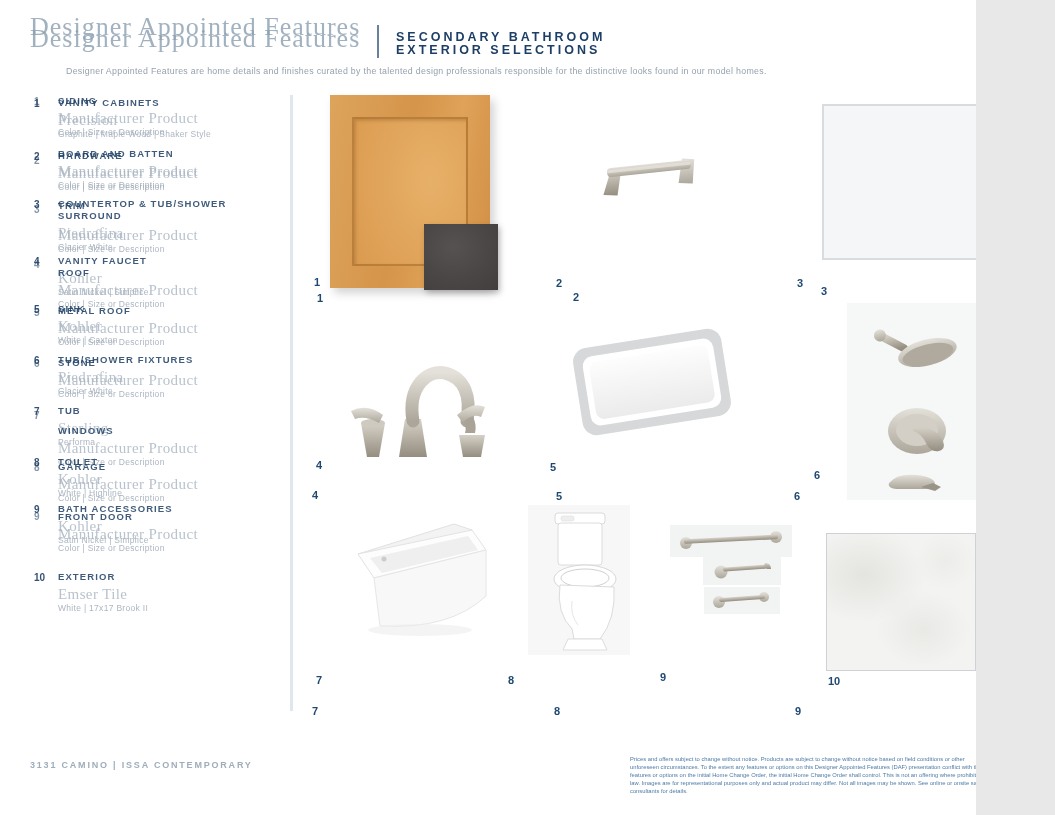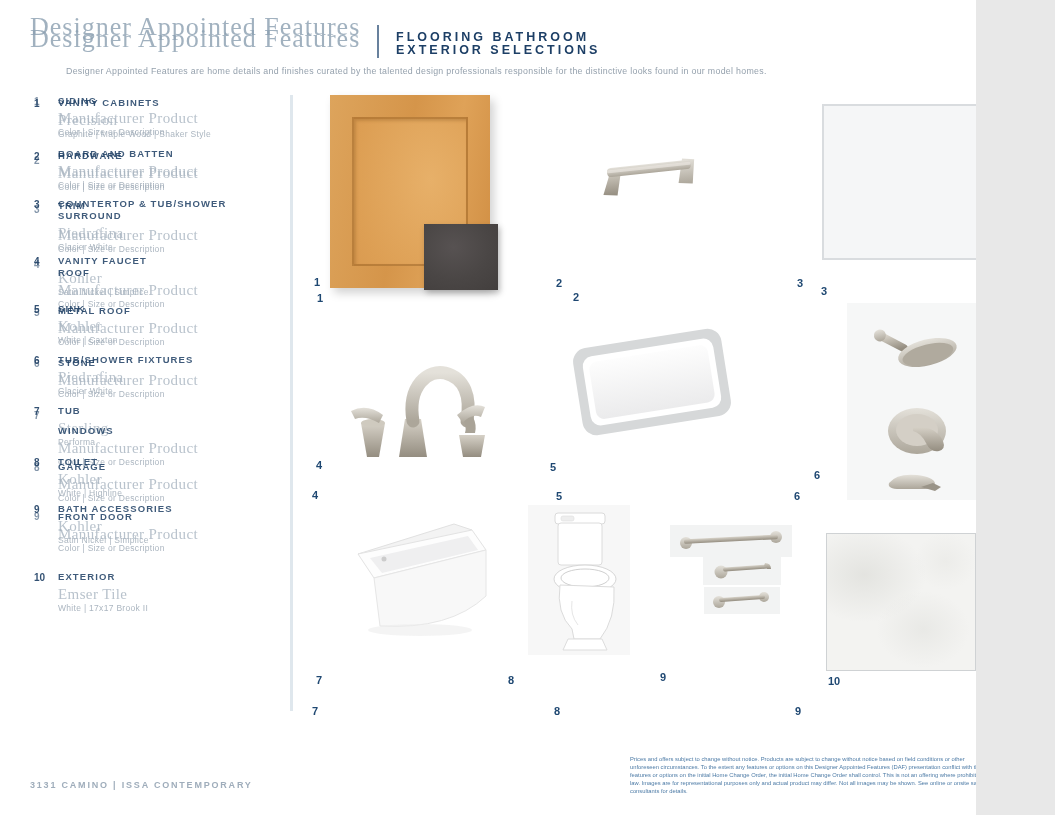--- a/index.html
+++ b/index.html
@@ -51,21 +51,21 @@
              radial-gradient(60% 50% at 25% 30%,rgba(187,188,180,.28),rgba(0,0,0,0) 70%),
              radial-gradient(45% 40% at 65% 70%,rgba(196,197,190,.22),rgba(0,0,0,0) 70%),
              radial-gradient(30% 30% at 80% 20%,rgba(205,205,198,.18),rgba(0,0,0,0) 70%),
              #f3f3f1;}
   .acc-card{background:#f2f3f3;position:absolute;}
   .acc1{left:670px;top:525px;width:122px;height:32px;}
   .acc2{left:703px;top:557px;width:78px;height:28px;}
   .acc3{left:704px;top:587px;width:76px;height:27px;}
   
   .foot-left{position:absolute;left:30px;top:758px;color:#9fadbb;font-weight:bold;
-             font-size:9px;letter-spacing:1.8px;line-height:15px;white-space:nowrap;margin-top:20px;}
+             font-size:9px;letter-spacing:1.8px;line-height:15px;white-space:nowrap;}
   .disclaimer{position:absolute;left:630px;top:755px;width:365px;font-size:5.8px;line-height:1.4;
              color:#4d7ba6;}
   .eh-logo{position:absolute;left:1003px;top:758px;width:28px;text-align:center;}
   .eh-caption{font-size:3.5px;color:#8da2b4;letter-spacing:.2px;line-height:1.2;}
   svg{display:block;}
 </style>
 </head>
 <body>
 
 <div class="page">
@@ -83,21 +83,21 @@
       <linearGradient id="bowl" x1="0" y1="0" x2="0" y2="1">
         <stop offset="0" stop-color="#fdfdfd"></stop>
           <stop offset="1" stop-color="#ebebec"></stop>
       </linearGradient>
     </defs>
   </svg>
 
   <div class="title l1">Designer Appointed Features</div>
   <div class="title l2">Designer Appointed Features</div>
   <div class="hdr-pipe"></div>
-  <div class="page-label l1">FLOORING BATHROOM</div>
+  <div class="page-label l1">SECONDARY BATHROOM</div>
   <div class="page-label l2">EXTERIOR SELECTIONS</div>
   <div class="subtitle">Designer Appointed Features are home details and finishes curated by the talented design professionals responsible for the distinctive looks found in our model homes.</div>
 
   <div class="vdivider"></div>
 
   <div class="li" style="top:97px">
     <span class="num">1</span>
     <span class="num ghost" style="top:-1px">1</span>
     <div class="content">
       <div class="layer">

